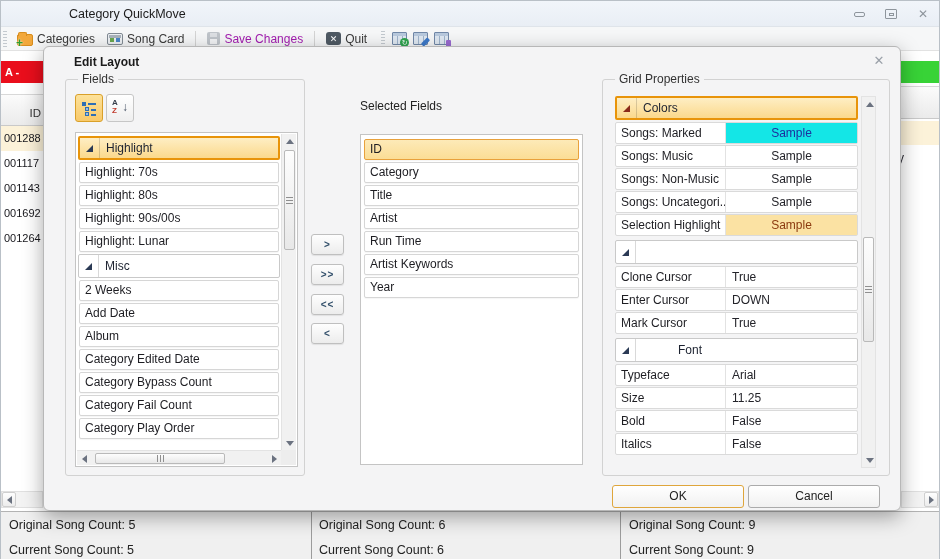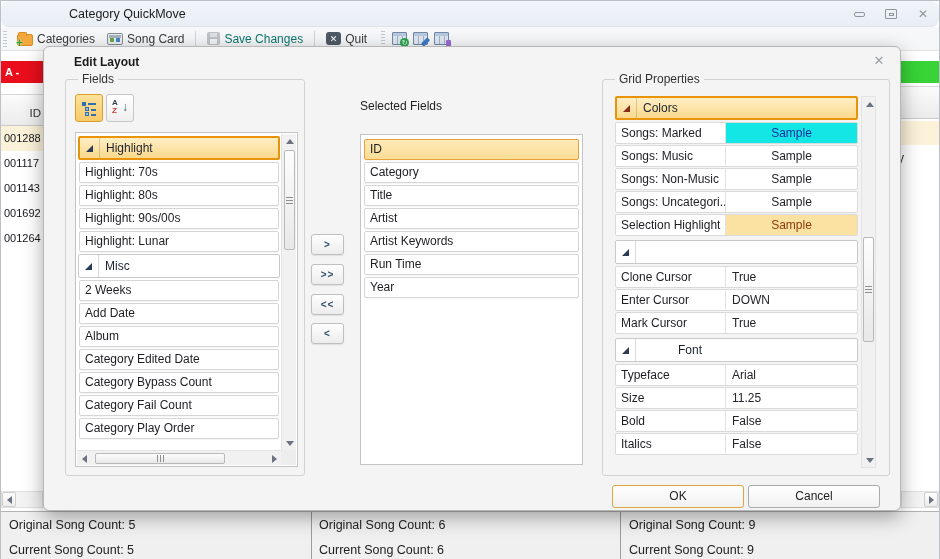--- a/index.html
+++ b/index.html
@@ -1,32 +1,32 @@
 <!DOCTYPE html>
 <html><head>
 <meta charset="utf-8">
 <style>
   * { margin:0; padding:0; box-sizing:border-box; }
   html,body { width:940px; height:559px; overflow:hidden; }
   body { font-family:"Liberation Sans","DejaVu Sans",sans-serif; font-size:12px; color:#1e1e1e; background:#fff; position:relative; }
 
   
   #window { position:absolute; inset:0; border:1px solid #b9c0c7; background:#fff; }
-  #titlebar { position:absolute; left:0; top:0; width:938px; height:26px; background:linear-gradient(#f1f5fa,#e9eef5); border-bottom:1px solid #dfe4ea;border-radius:8px; }
+  #titlebar { position:absolute; left:0; top:0; width:938px; height:26px; background:linear-gradient(#f1f5fa,#e9eef5); border-bottom:1px solid #dfe4ea; }
   #titlebar .title { position:absolute; left:68px; top:6px; font-size:12.5px; color:#1b1b1b; }
   .winbtn { position:absolute; top:5px; width:24px; height:16px; display:flex; align-items:center; justify-content:center; color:#8e959c; }
   .glyph-min { width:11px; height:5px; border:1.5px solid #8e959c; border-radius:2px; }
   .glyph-max { width:12px; height:10px; border:1.5px solid #8e959c; border-radius:1px; display:flex; align-items:center; justify-content:center; }
   .glyph-max i { display:block; width:5px; height:3px; border:1px solid #8e959c; }
   .glyph-close { font-size:12px; font-weight:bold; color:#8e959c; }
 
   #toolbar { position:absolute; left:0; top:26px; width:938px; height:24px; background:#f6f7f8; border-bottom:1px solid #e2e2e2; display:flex; align-items:center; }
   .grip { width:4px; height:16px; margin:0 4px 0 2px; background:repeating-linear-gradient(to bottom,#c3c9cf 0 1px,transparent 1px 3px); }
   .tb-btn { display:flex; align-items:center; gap:4px; padding:2px 6px; border-radius:2px; color:#3a3a3a; white-space:nowrap; }
-  .tb-btn.disabled { color:#0f766e; }
+  .tb-btn.disabled { color:#a21caf; }
   .tb-sep { width:1px; height:16px; background:#d4d4d4; margin:0 5px; }
   
   .ic { position:relative; display:inline-block; }
   .ic-folder { width:16px; height:12px; background:#f2a83c; border:1px solid #d88d1d; border-radius:2px; margin-top:2px; }
   .ic-folder::before { content:""; position:absolute; left:0; top:-3px; width:7px; height:3px; background:#f2a83c; border:1px solid #d88d1d; border-bottom:none; border-radius:2px 2px 0 0; }
   .ic-folder::after { content:"+"; position:absolute; left:-2px; bottom:-5px; color:#2f9e2f; font-weight:bold; font-size:12px; text-shadow:0 0 2px #fff; }
   .ic-card { width:16px; height:12px; border:1px solid #828b94; border-radius:2px; background:#eef1f4; }
   .ic-card::before { content:""; position:absolute; left:1px; top:1px; right:1px; height:3px; background:#aab3bc; }
   .ic-card::after { content:""; position:absolute; left:2px; bottom:2px; width:4px; height:4px; background:#6aa84f; box-shadow:6px 0 0 #4a86c8; }
   .ic-save { width:13px; height:13px; background:#bfc4ca; border-radius:2px; }
@@ -317,22 +317,22 @@
     <div class="xfer" style="top:247px;">&lt;&lt;</div>
     <div class="xfer" style="top:276px;">&lt;</div>
 
     <div id="sel-label">Selected Fields</div>
     <div id="sel-list" class="listbox">
       <div class="list-content">
         <div class="titem sel">ID</div>
         <div class="titem">Category</div>
         <div class="titem">Title</div>
         <div class="titem">Artist</div>
+        <div class="titem">Run Time</div>
         <div class="titem">Artist Keywords</div>
-        <div class="titem">Run Time</div>
         <div class="titem">Year</div>
       </div>
     </div>
 
     <div id="gb-grid" class="groupbox">
       <span class="gb-label">Grid Properties</span>
       <div id="propgrid">
         <div class="pg-content">
           <div class="ghdr orange" style="margin:0 2px 2px 2px;">
             <span class="tri-cell">

